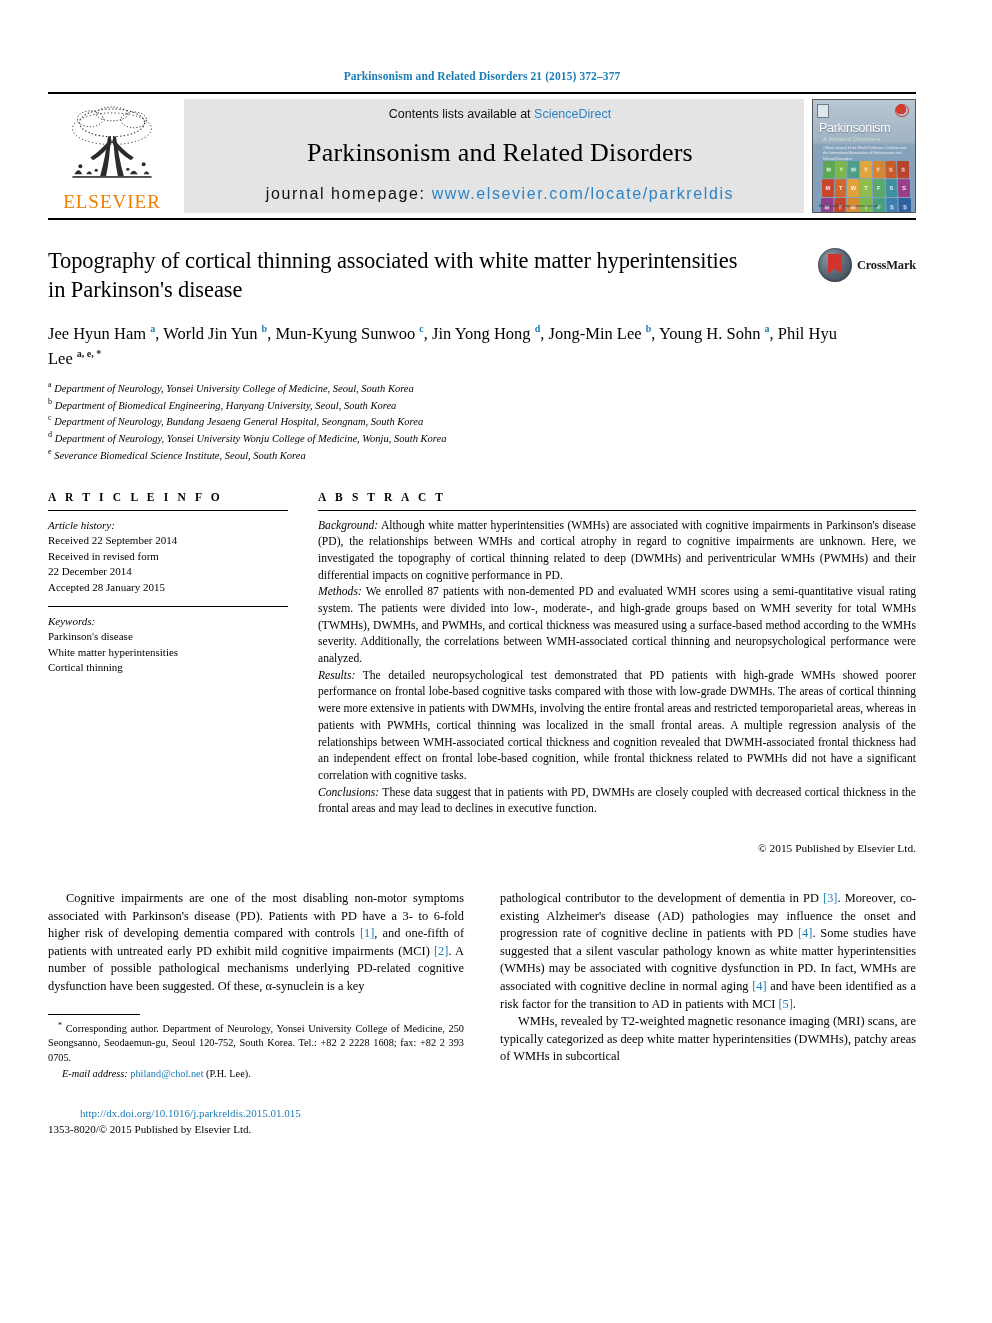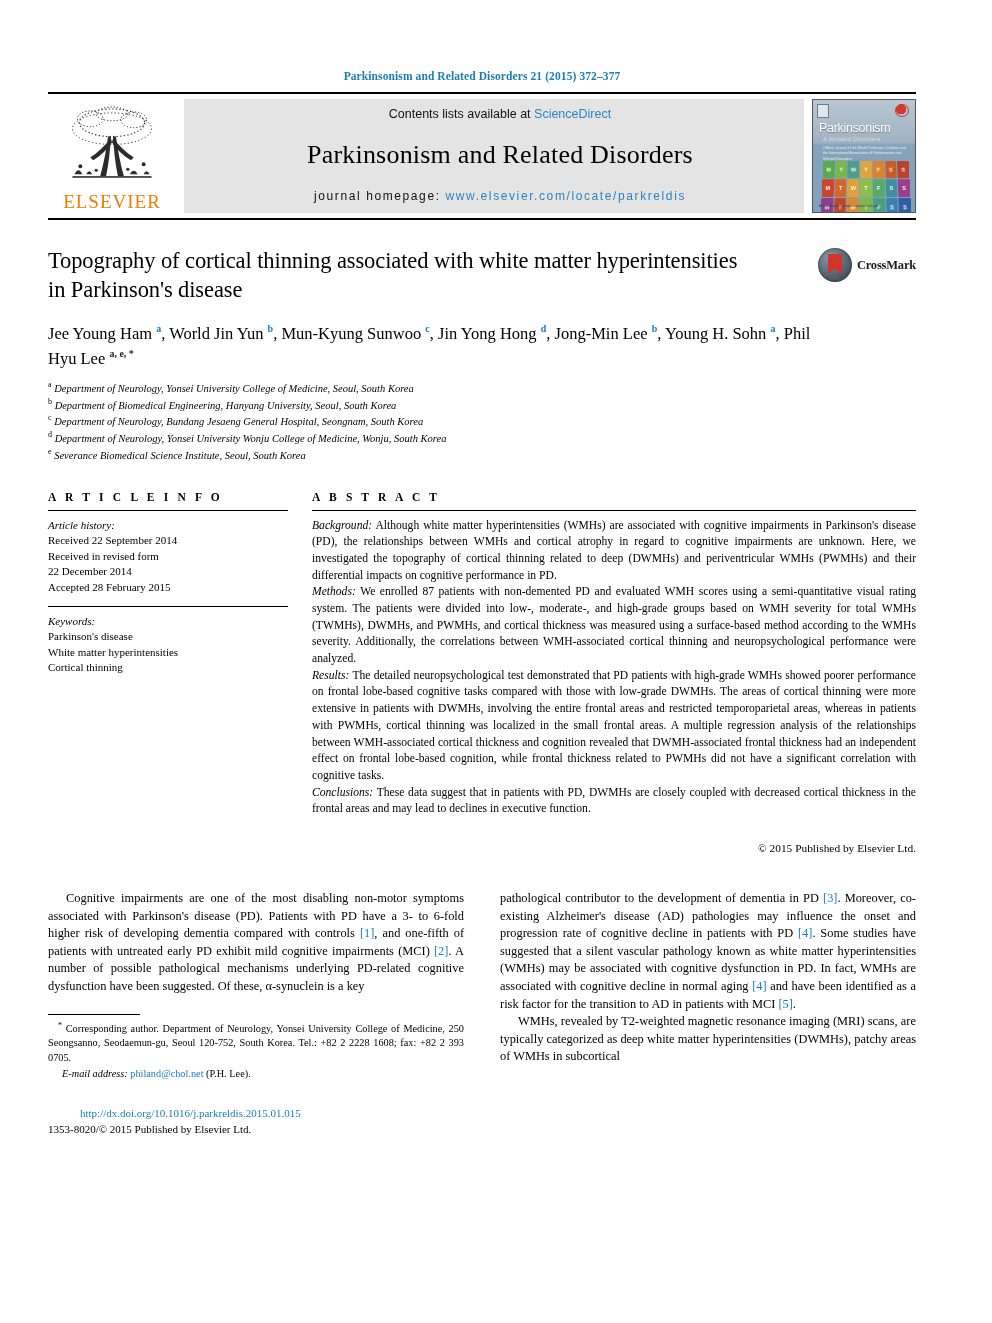--- a/index.html
+++ b/index.html
@@ -74,21 +74,21 @@
   .contents-line .sd-link { color: #2e83c4; }
   .journal-name {
     font-family: "Liberation Serif", serif;
     font-size: 26px;
     color: #000;
     letter-spacing: 0.2px;
     line-height: 1;
   }
   .homepage-line {
     font-family: "Liberation Sans", sans-serif;
-    font-size: 12px;
+    font-size: 16px;
     letter-spacing: 1.6px;
     color: #111;
   }
   .homepage-line .url { color: #2e83c4; }
 
   .cover-thumb {
     flex: 0 0 104px;
     width: 104px;
     border: 1px solid #555;
     position: relative;
@@ -183,21 +183,21 @@
     font-style: italic;
     font-size: 10.5px;
     line-height: 1.45;
   }
   .affils div sup { font-style: normal; font-size: 8px; vertical-align: super; }
 
   
   .infoabs {
     margin: 28px 48px 0 48px;
     display: flex;
-    gap: 24px;
+    gap: 30px;
   }
   .col-info { flex: 0 0 240px; }
   .col-abs  { flex: 1 1 auto; }
 
   .sect-head {
     font-family: "Liberation Serif", serif;
     font-size: 11.5px;
     font-weight: bold;
     letter-spacing: 3.2px;
     margin-bottom: 7px;
@@ -329,41 +329,41 @@
   </div>
 
   <div class="title-block">
     <h1 class="art-title">Topography of cortical thinning associated with white matter hyperintensities in Parkinson's disease</h1>
     <div class="crossmark">
       <div class="cm-circle"></div>
       <div class="cm-label">CrossMark</div>
     </div>
   </div>
 
-  <div class="authors"><span>Jee Young Ham </span><sup>a</sup>, <span>World Jin Yun </span><sup>b</sup>, <span>Mun-Kyung Sunwoo </span><sup>c</sup>, <span>Jin Yong Hong </span><sup>d</sup>, <span>Jong-Min Lee </span><sup>b</sup>, <span>Young H. Sohn </span><sup>a</sup>, <span>Phil Hyu Lee </span><sup class="star">a, e, *</sup></div>
+  <div class="authors"><span>Jee Hyun Ham </span><sup>a</sup>, <span>World Jin Yun </span><sup>b</sup>, <span>Mun-Kyung Sunwoo </span><sup>c</sup>, <span>Jin Yong Hong </span><sup>d</sup>, <span>Jong-Min Lee </span><sup>b</sup>, <span>Young H. Sohn </span><sup>a</sup>, <span>Phil Hyu Lee </span><sup class="star">a, e, *</sup></div>
   <div class="affils">
       <div><sup>a</sup><span> Department of Neurology, Yonsei University College of Medicine, Seoul, South Korea</span></div>
       <div><sup>b</sup><span> Department of Biomedical Engineering, Hanyang University, Seoul, South Korea</span></div>
       <div><sup>c</sup><span> Department of Neurology, Bundang Jesaeng General Hospital, Seongnam, South Korea</span></div>
       <div><sup>d</sup><span> Department of Neurology, Yonsei University Wonju College of Medicine, Wonju, South Korea</span></div>
       <div><sup>e</sup><span> Severance Biomedical Science Institute, Seoul, South Korea</span></div>
     </div>
 
   <div class="infoabs">
 
     <div class="col-info">
       <div class="sect-head">A R T I C L E  I N F O</div>
       <div class="rule-thin"></div>
       <div class="info-body">
         <div class="it">Article history:</div>
         <div id="history-lines">
             <div>Received 22 September 2014</div>
             <div>Received in revised form</div>
             <div>22 December 2014</div>
-            <div>Accepted 28 February 2015</div>
+            <div>Accepted 28 January 2015</div>
           </div>
       </div>
       <div class="rule-thick"></div>
       <div class="info-body">
         <div class="it">Keywords:</div>
         <div id="keyword-lines">
             <div>Parkinson's disease</div>
             <div>White matter hyperintensities</div>
             <div>Cortical thinning</div>
           </div>

